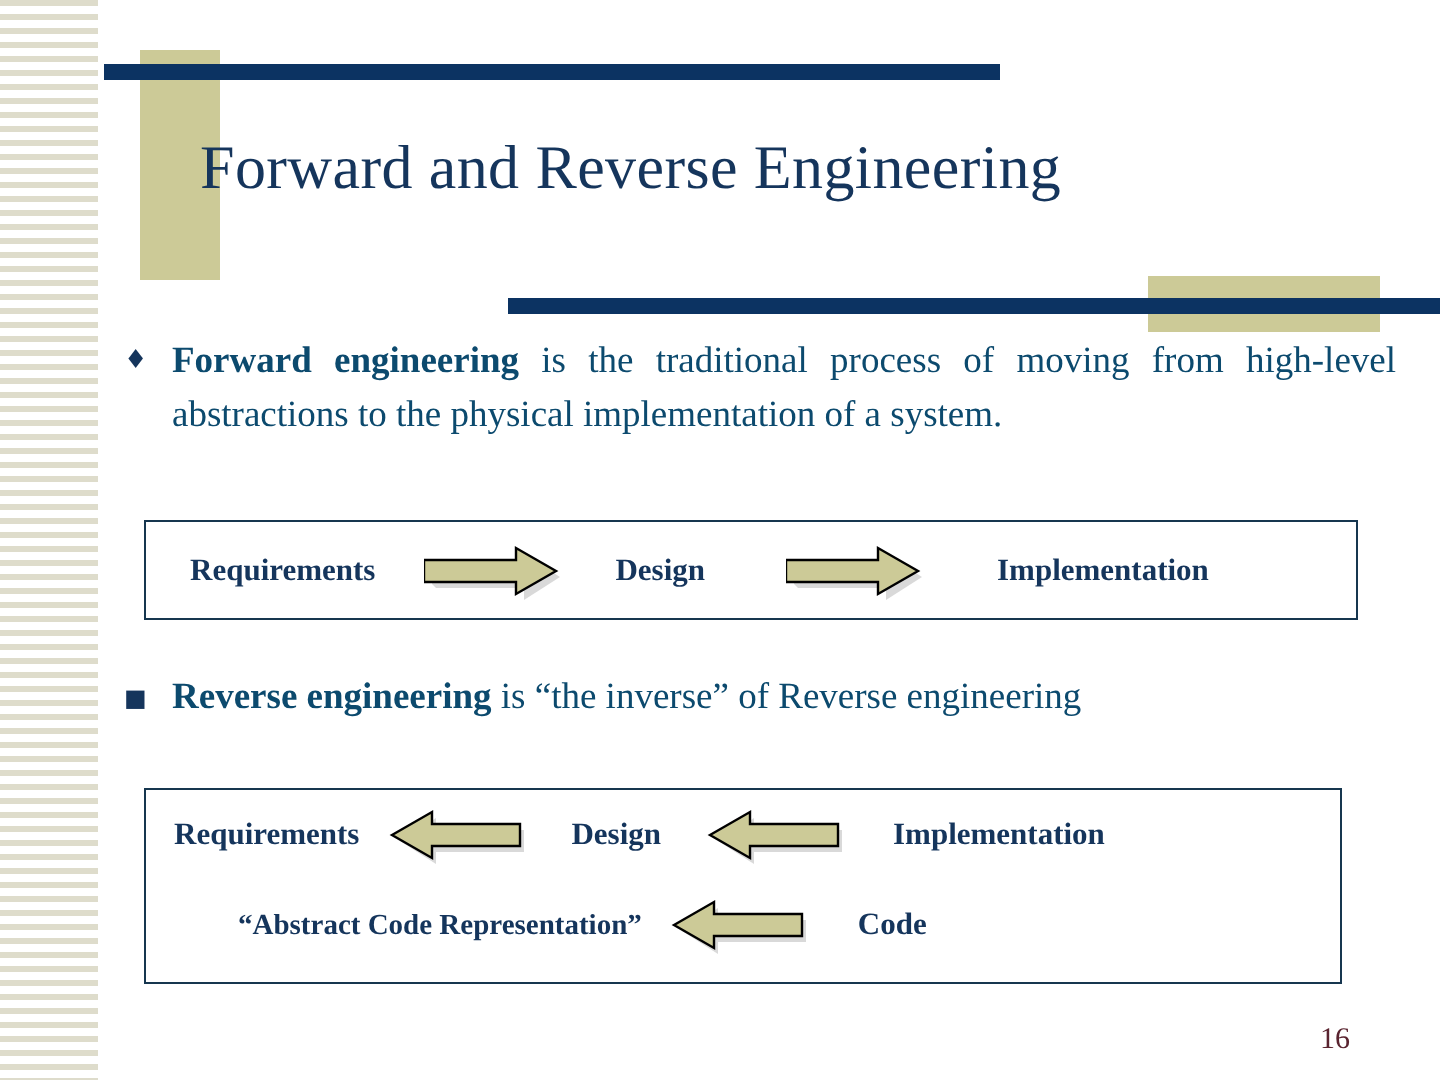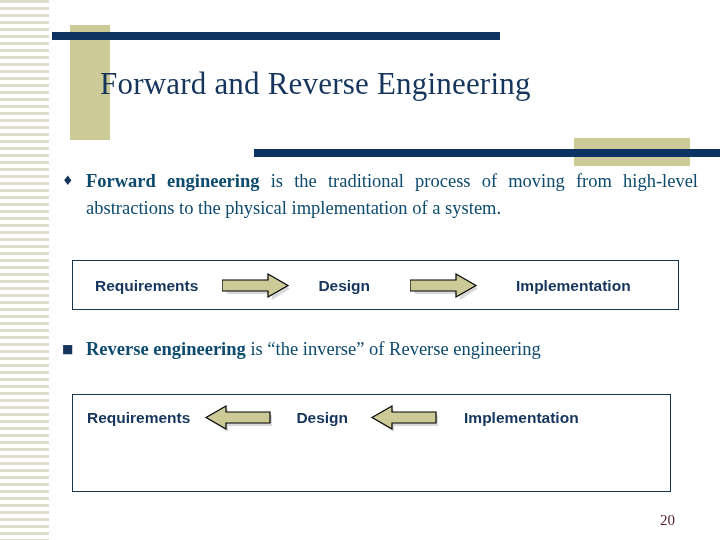--- a/index.html
+++ b/index.html
@@ -146,21 +146,21 @@
     width: 100%;
     display: flex;
     align-items: center;
   }
   .box-forward .diagram-row { top: 10px; height: 30px; }
   .box-reverse .row-1 { top: 8px; height: 30px; }
   .box-reverse .row-2 { top: 53px; height: 30px; }
 
   .node-label {
     color: #15355c;
-    font-family: Liberation Sans, sans-serif;
+    font-family: Liberation Serif, serif;
     font-weight: bold;
     font-size: 15.5px;
     white-space: nowrap;
   }
   .node-label.sm { font-size: 14.5px; }
 
   
   .arrow {
     flex: 0 0 auto;
     line-height: 0;
@@ -244,15 +244,28 @@
     <span class="arrow">
       <svg width="70" height="30" viewBox="0 0 70 30">
         <polygon points="6,17.5 24,6 24,12 68,12 68,23 24,23 24,29" fill="#b9b9b9" opacity="0.55"></polygon>
         <polygon points="2,14.5 22,3 22,9 66,9 66,20 22,20 22,26" fill="#ccca97" stroke="#000000" stroke-width="1.2" stroke-linejoin="miter"></polygon>
       </svg>
     </span>
     <span class="sp" style="width:24px"></span>
     <span class="node-label">Implementation</span>
   </div>
 
-</div>
-
-<div class="page-number">20</div>
+  <div class="diagram-row row-2">
+    <span class="sp" style="width:46px"></span>
+    <span class="node-label sm">“Abstract Code Representation”</span>
+    <span class="sp" style="width:14px"></span>
+    <span class="arrow">
+      <svg width="70" height="30" viewBox="0 0 70 30">
+        <polygon points="6,17.5 24,6 24,12 68,12 68,23 24,23 24,29" fill="#b9b9b9" opacity="0.55"></polygon>
+        <polygon points="2,14.5 22,3 22,9 66,9 66,20 22,20 22,26" fill="#ccca97" stroke="#000000" stroke-width="1.2" stroke-linejoin="miter"></polygon>
+      </svg>
+    </span>
+    <span class="sp" style="width:24px"></span>
+    <span class="node-label">Code</span>
+  </div>
+</div>
+
+<div class="page-number">16</div>
 
 </body></html>

